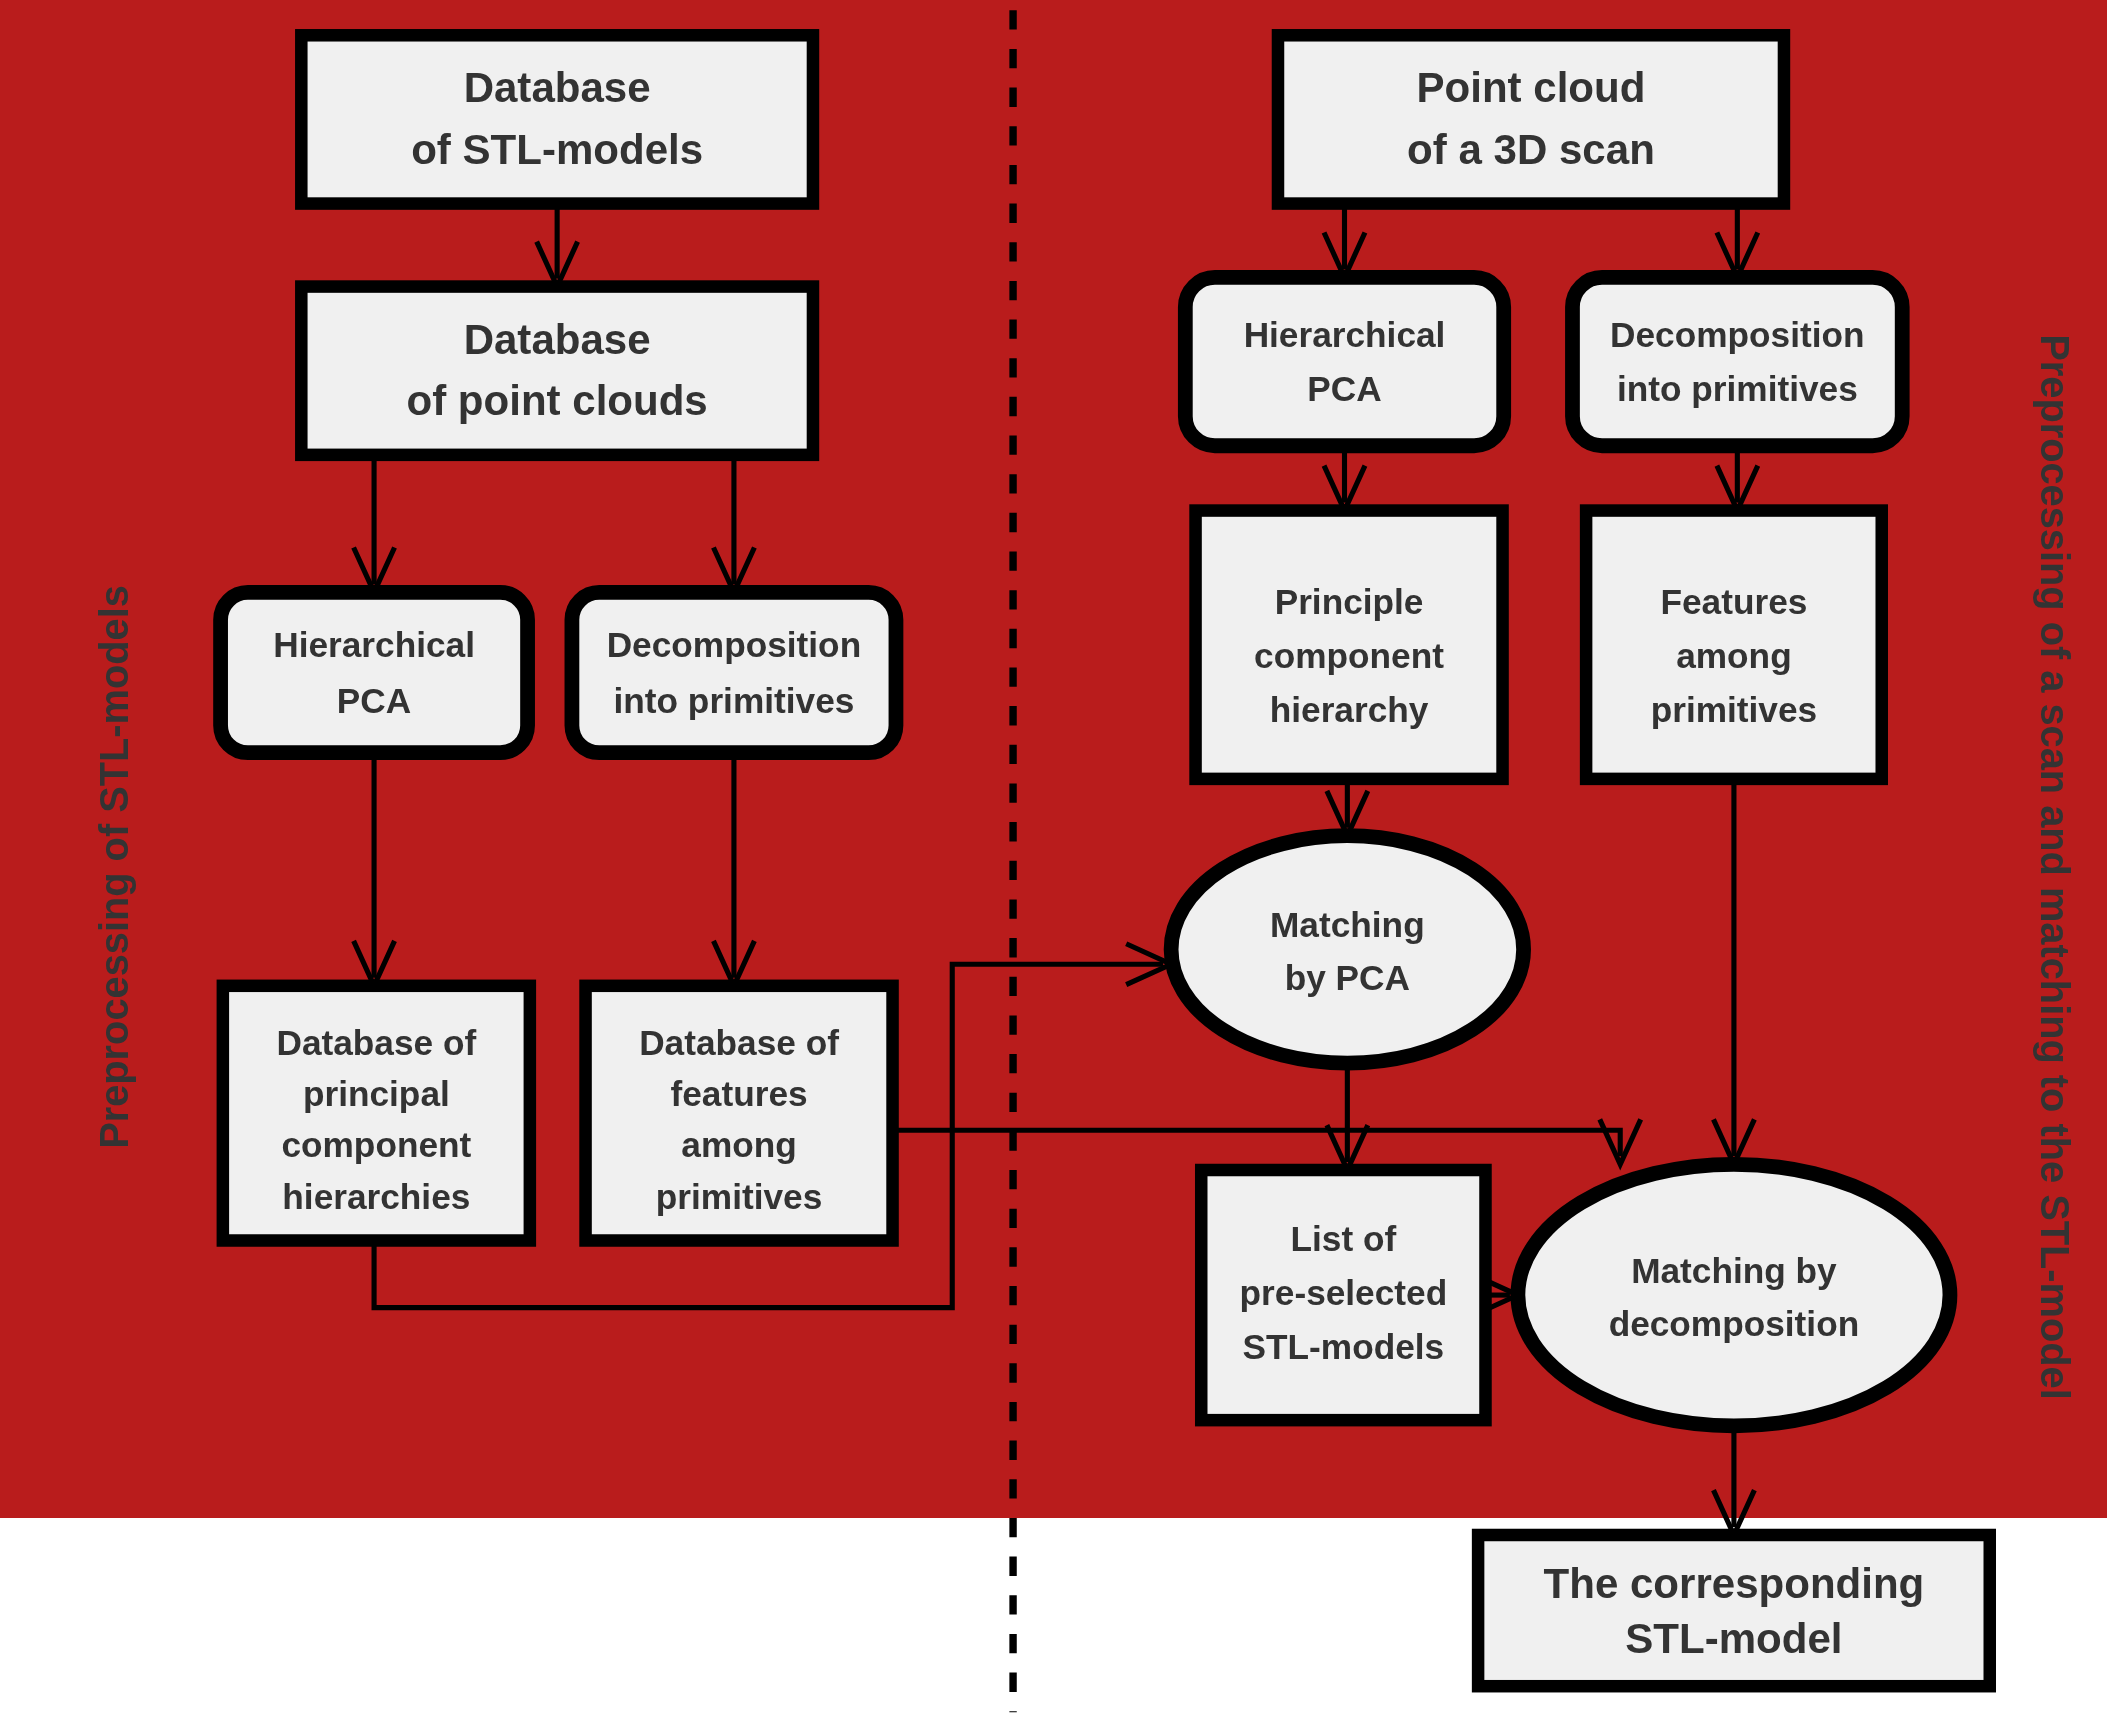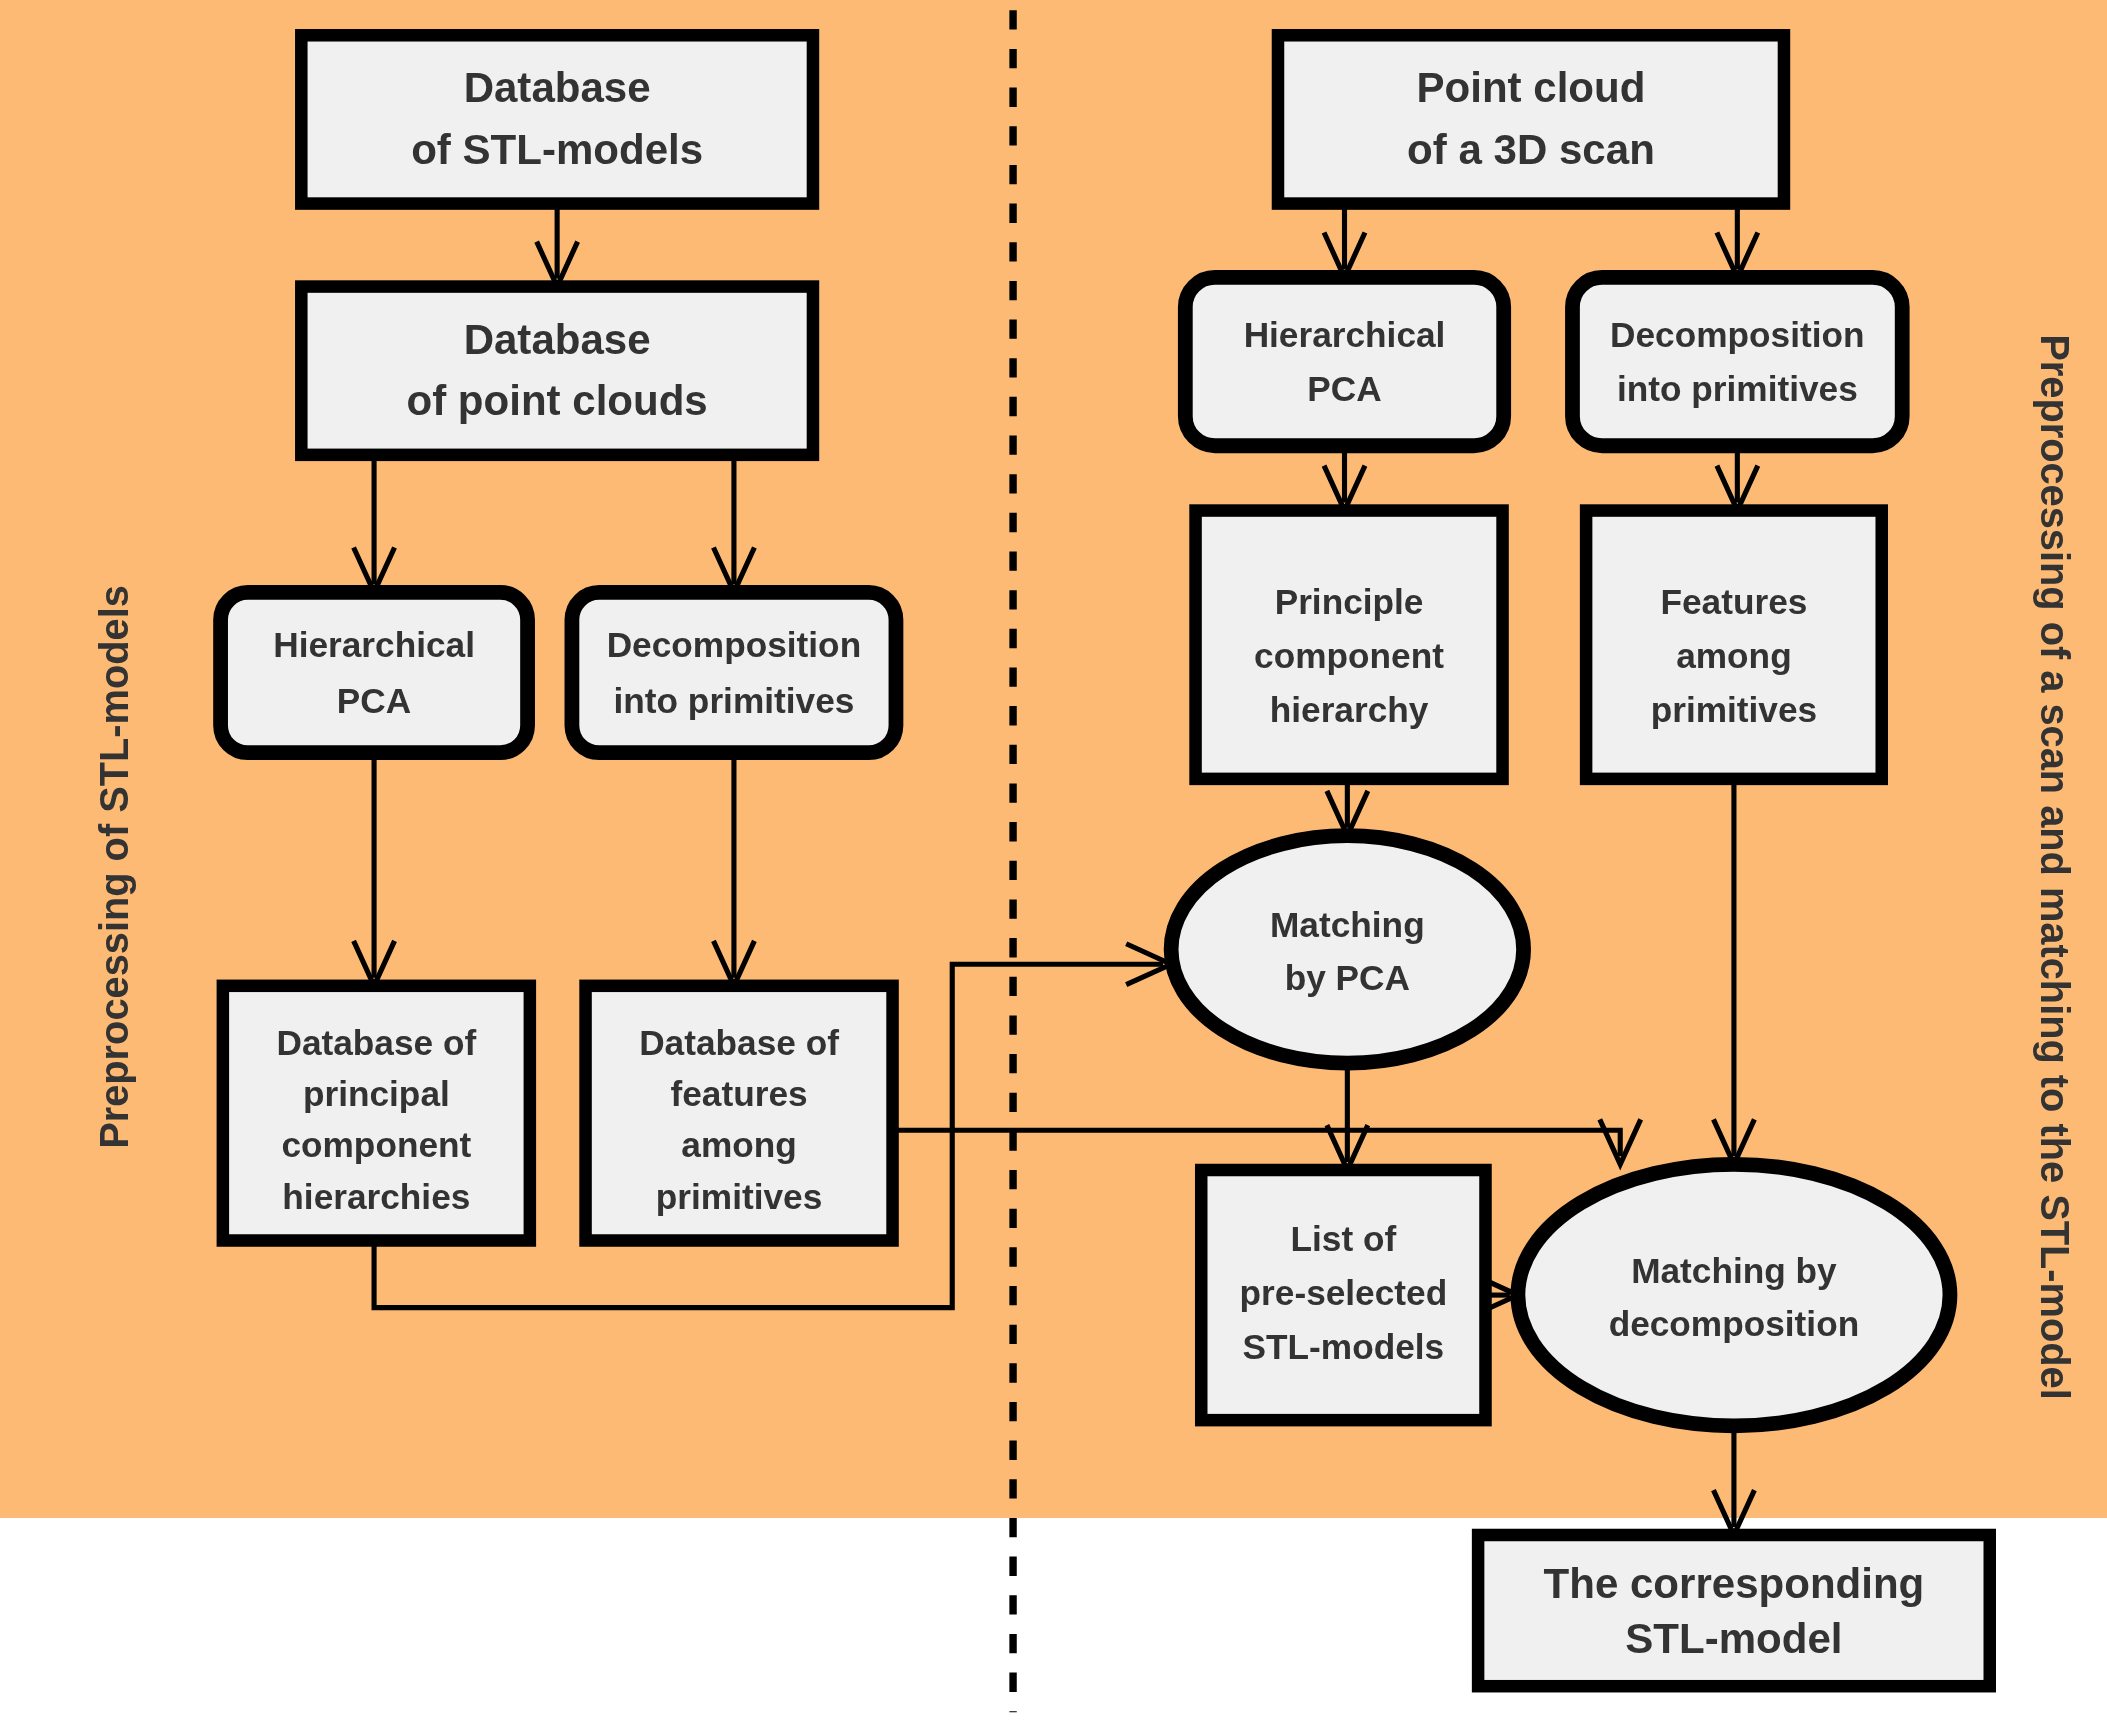--- a/index.html
+++ b/index.html
@@ -1,17 +1,17 @@
 <!DOCTYPE html>
 <html style="font-size:9px"><head>
 <meta charset="utf-8">
 <style>
   html,body{margin:0;padding:0;background:#ffffff;}
   body{width:2108px;height:1734px;font-family:"Liberation Sans",sans-serif;overflow:hidden;}
-  #stage{position:relative;width:2108px;height:1518px;background:#fdba74;text-align:right;}
+  #stage{position:relative;width:2108px;height:1518px;background:#b91c1c;text-align:right;}
   svg.diagram{position:absolute;left:0;top:0;width:2108px;height:1734px;}
   .node-fill{fill:#f0f0f0;}
   .node-stroke{stroke:#000000;fill:none;}
   .hard{stroke-width:22;}
   .soft{stroke-width:26;}
   .conn{stroke:#000000;stroke-width:9;fill:none;}
   .arrowhead{stroke:#000000;stroke-width:9;fill:none;stroke-linecap:butt;}
   .divider{stroke:#000000;stroke-width:13;fill:none;stroke-dasharray:34 34;}
   text{fill:#333333;font-family:"Liberation Sans",sans-serif;font-weight:bold;}
   .lbl{font-size:62px;}

